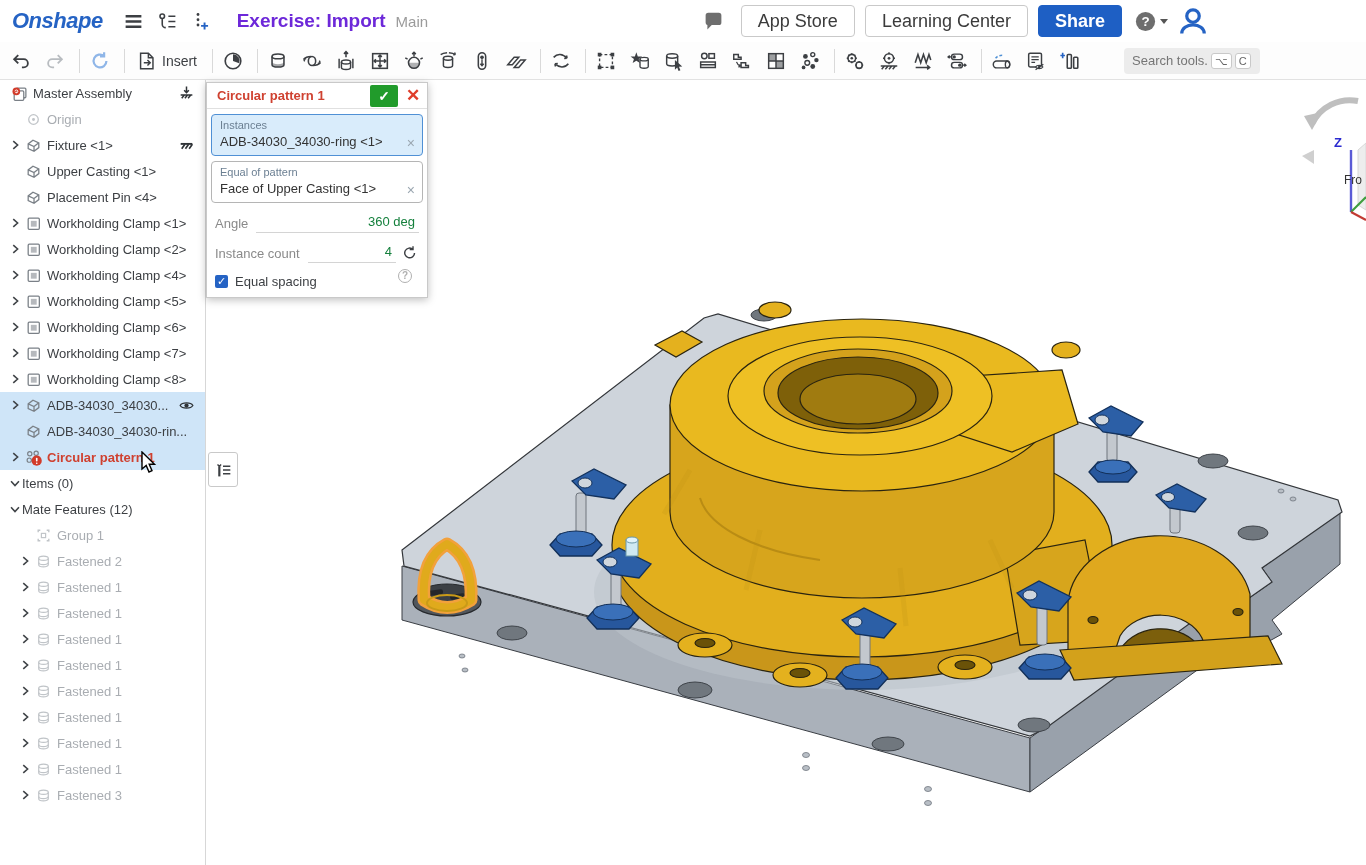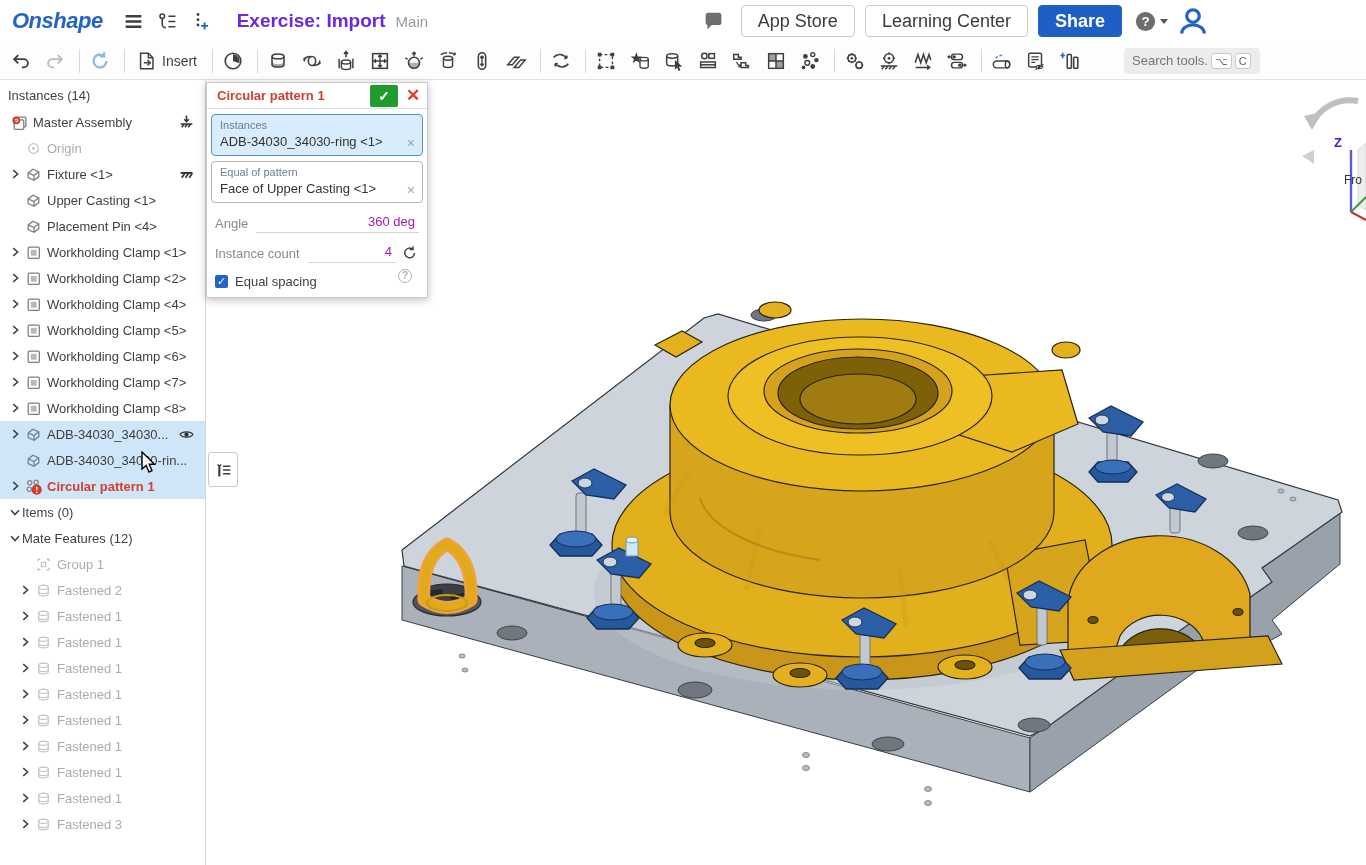--- a/index.html
+++ b/index.html
@@ -72,21 +72,21 @@
   .fieldbox { margin:5px 4px 0 4px; border:1px solid #b5b5b5; border-radius:4px; background:#fff;
     padding:4px 8px 6px 8px; position:relative; }
   .fieldbox.active { border:1.5px solid #4f90d5; background:#d9ecfb; }
   .fieldbox .flabel { font-size:11px; color:#6b7f92; }
   .fieldbox .fvalue { font-size:13px; color:#333; margin-top:3px; white-space:nowrap;
     overflow:hidden; padding-right:14px; }
   .fieldbox .fclear { position:absolute; right:7px; bottom:6px; color:#9aa6b0; font-size:14px;
     cursor:pointer; line-height:12px; }
   .prow { display:flex; align-items:center; margin:10px 8px 0 8px; font-size:13px; }
   .prow .plabel { color:#8a8a8a; flex:0 0 auto; }
-  .prow .pinput { flex:1; text-align:right; color:#a21caf; border-bottom:1px solid #d4d4d4;
+  .prow .pinput { flex:1; text-align:right; color:#15803d; border-bottom:1px solid #d4d4d4;
     padding:1px 4px 3px 0; margin-left:8px; }
   .prow .picon { width:18px; height:18px; margin-left:5px; color:#3c3f43; cursor:pointer; }
   .checkrow { display:flex; align-items:center; margin:11px 8px 8px 8px; font-size:13px; }
   .checkbox { width:13px; height:13px; background:#2563c4; border-radius:2px; color:#fff;
     font-size:11px; line-height:13px; text-align:center; margin-right:7px; cursor:pointer; }
   .dlg-help { position:absolute; right:7px; bottom:6px; width:14px; height:14px;
     border:1.5px solid #b0b0b0; border-radius:50%; color:#b0b0b0; font-size:10px; font-weight:bold;
     text-align:center; line-height:12px; }
 
   
@@ -696,21 +696,20 @@
       </button>
     </div>
   <div class="search-tools">
     <input placeholder="Search tools..." style="">
     <span class="kbd">⌥</span>
     <span class="kbd">C</span>
   </div>
 </div>
 
 <div class="left-panel">
-  <div class="panel-header">Instances (14)</div>
   <div>
 
   <div class="trow d0">
 
         <svg class="ticon">
           <use href="#sym-assembly"></use>
         </svg>
         <span class="tlabel">Master Assembly</span>
         <svg class="sfx">
           <use href="#sym-fix"></use>

